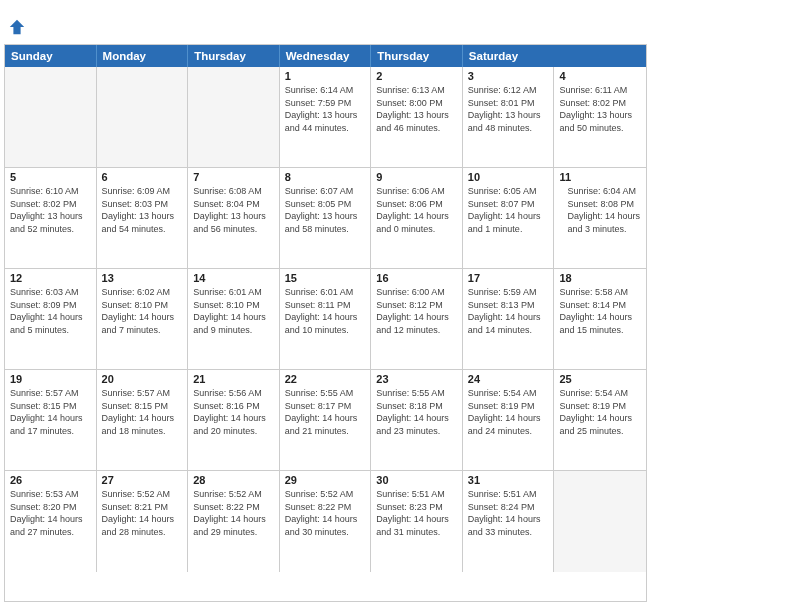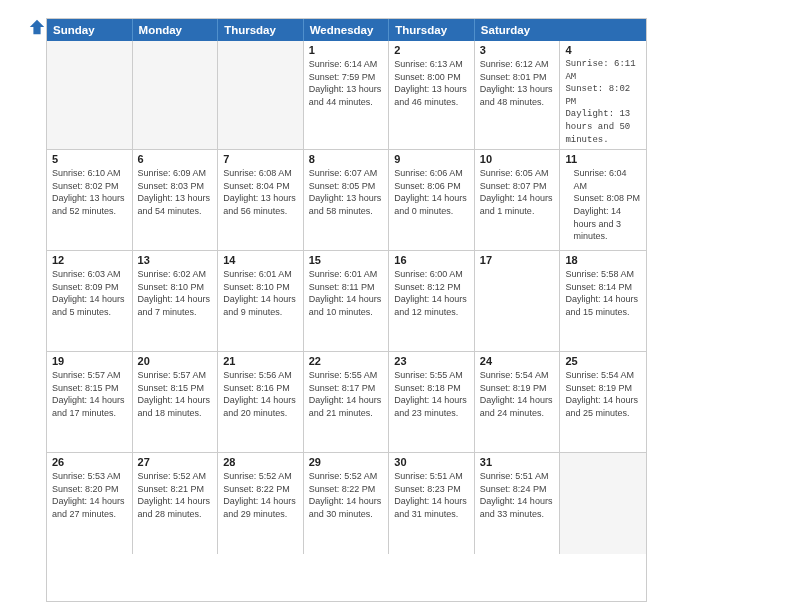--- a/index.html
+++ b/index.html
@@ -6,23 +6,23 @@
     body {
       font-family: Arial, sans-serif;
       background: #fff;
       width: 792px;
       height: 612px;
       overflow: hidden;
     }
     .page {
       width: 667px;
       height: 612px;
-      padding: 18px 20px 10px 24px;
-      display: flex;
-      flex-direction: row;
+      padding: 18px 20px 10px 4px;
+      display: flex;
+      flex-direction: column;
     }
     .header {
       display: flex;
       justify-content: space-between;
       align-items: flex-start;
       margin-bottom: 8px;
     }
     .logo {
       display: flex;
       flex-direction: column;
@@ -147,21 +147,21 @@
 Daylight: 13 hours and 46 minutes.</div>
           </div>
           <div class="cal-cell">
             <div class="day-num">3</div>
             <div class="day-info" style="white-space: pre-line;">Sunrise: 6:12 AM
 Sunset: 8:01 PM
 Daylight: 13 hours and 48 minutes.</div>
           </div>
           <div class="cal-cell">
             <div class="day-num">4</div>
-            <div class="day-info" style="white-space: pre-line; font-family: Liberation Mono, monospace;">Sunrise: 6:11 AM
+            <div class="day-info" style="white-space: pre-line;">Sunrise: 6:11 AM
 Sunset: 8:02 PM
 Daylight: 13 hours and 50 minutes.</div>
           </div>
         </div>
         <div class="cal-row" style="min-height: 101px;">
           <div class="cal-cell">
             <div class="day-num">5</div>
             <div class="day-info" style="white-space: pre-line;">Sunrise: 6:10 AM
 Sunset: 8:02 PM
 Daylight: 13 hours and 52 minutes.</div>
@@ -229,20 +229,23 @@
 Daylight: 14 hours and 10 minutes.</div>
           </div>
           <div class="cal-cell">
             <div class="day-num">16</div>
             <div class="day-info" style="white-space: pre-line;">Sunrise: 6:00 AM
 Sunset: 8:12 PM
 Daylight: 14 hours and 12 minutes.</div>
           </div>
           <div class="cal-cell">
             <div class="day-num">17</div>
+            <div class="day-info" style="white-space: pre-line;">Sunrise: 5:59 AM
+Sunset: 8:13 PM
+Daylight: 14 hours and 14 minutes.</div>
           </div>
           <div class="cal-cell">
             <div class="day-num">18</div>
             <div class="day-info" style="white-space: pre-line;">Sunrise: 5:58 AM
 Sunset: 8:14 PM
 Daylight: 14 hours and 15 minutes.</div>
           </div>
         </div>
         <div class="cal-row" style="min-height: 101px;">
           <div class="cal-cell">

